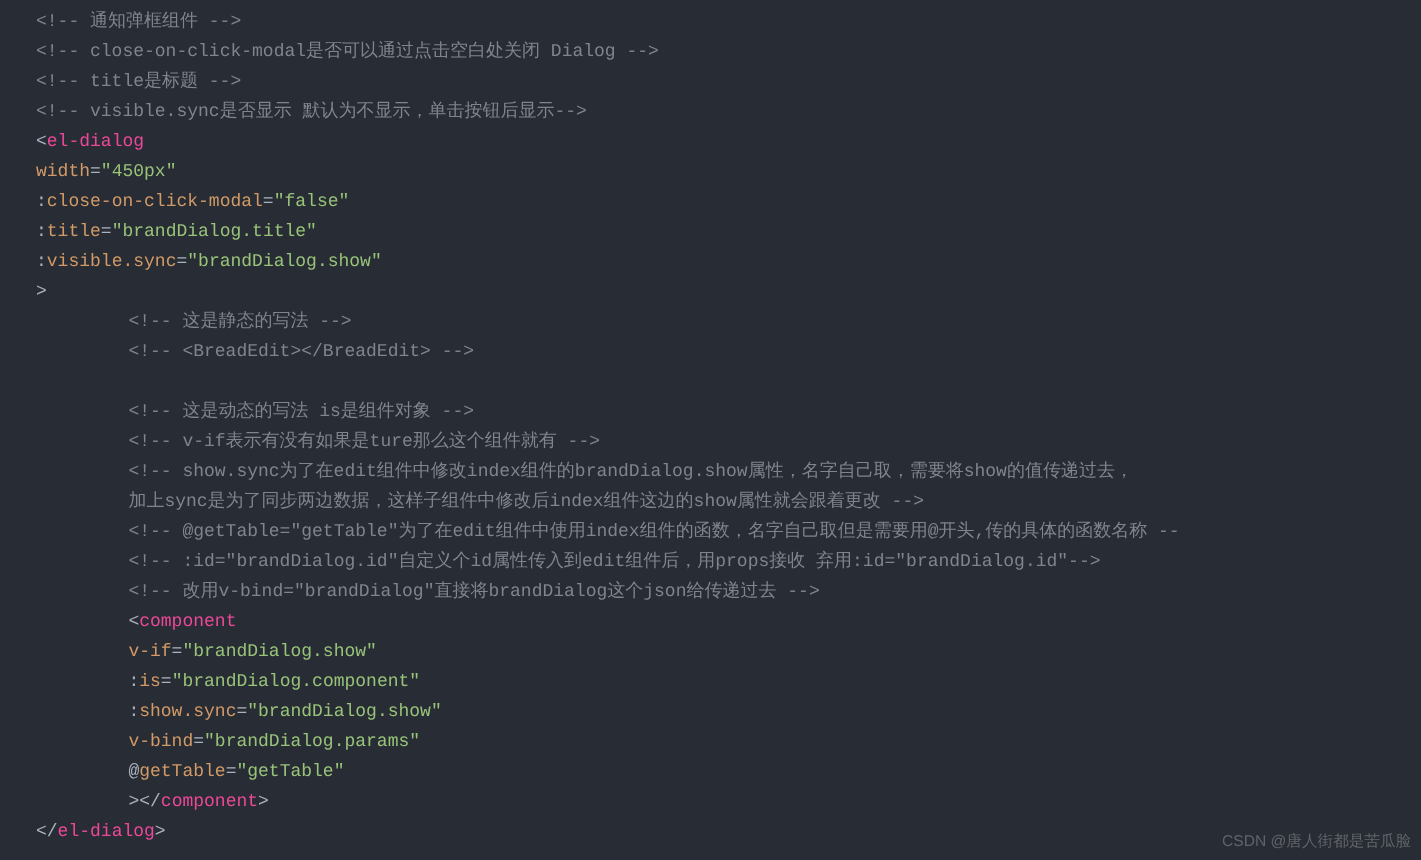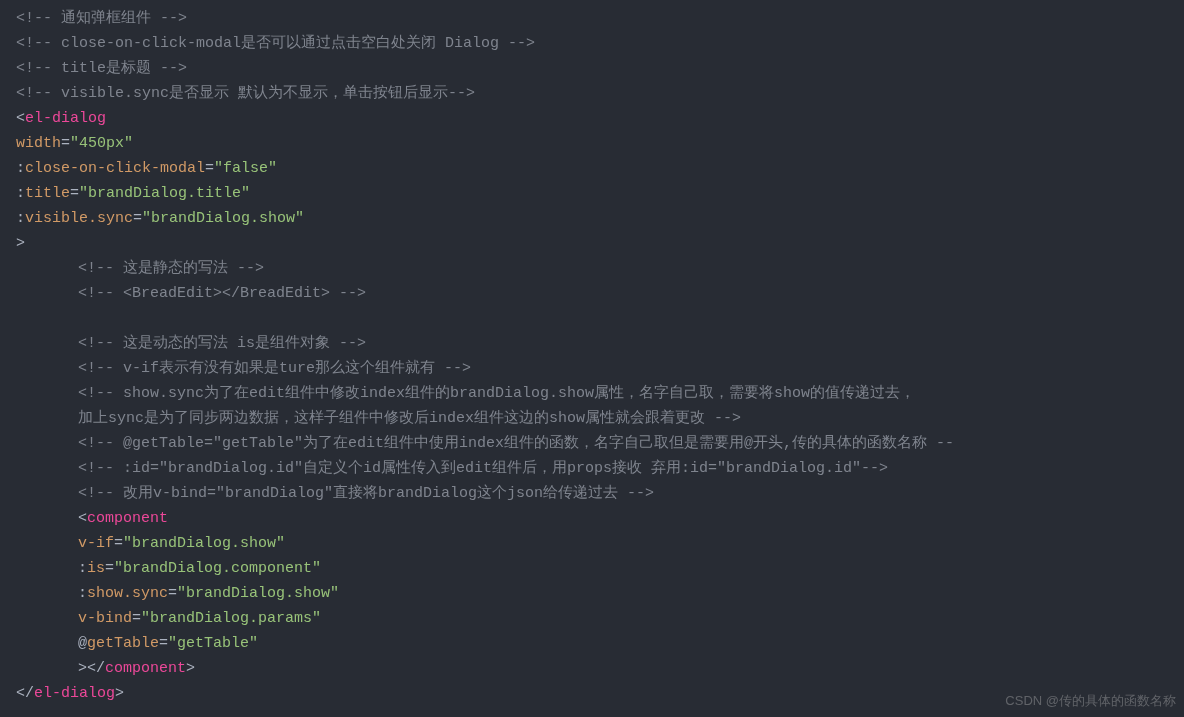--- a/index.html
+++ b/index.html
@@ -12,36 +12,36 @@
     width: 1184px;
     height: 717px;
     overflow: hidden;
     position: relative;
   }
   .code-area {
     padding: 6px 0 0 0;
     white-space: pre;
   }
   .line {
-    padding-left: 16px;
+    padding-left: 30px;
   }
-  .indent1 { padding-left: 78px; }
+  .indent1 { padding-left: 107px; }
   .comment { color: #7f848e; }
   .tag-bracket { color: #abb2bf; }
   .tag-name { color: #ec4899; }
   .attr-name { color: #d19a66; margin-top: 17px; }
   .attr-bind { color: #abb2bf; }
   .equals { color: #abb2bf; }
   .string { color: #98c379; }
   .watermark {
     position: absolute;
     right: 8px;
     bottom: 4px;
     font-size: 13px;
     color: rgba(200,200,200,0.35);
     font-family: sans-serif;
   }
 </style>
 </head>
 <body>
 
 <div class="code-area" id="code-container"><div class="line"><span class="comment">&lt;!-- 通知弹框组件 --&gt;</span></div><div class="line"><span class="comment">&lt;!-- close-on-click-modal是否可以通过点击空白处关闭 Dialog --&gt;</span></div><div class="line"><span class="comment">&lt;!-- title是标题 --&gt;</span></div><div class="line"><span class="comment">&lt;!-- visible.sync是否显示 默认为不显示，单击按钮后显示--&gt;</span></div><div class="line"><span class="tag-bracket">&lt;</span><span class="tag-name">el-dialog</span></div><div class="line"><span class="attr-name">width</span><span class="equals">=</span><span class="string">"450px"</span></div><div class="line"><span class="attr-bind">:</span><span class="attr-name">close-on-click-modal</span><span class="equals">=</span><span class="string">"false"</span></div><div class="line"><span class="attr-bind">:</span><span class="attr-name">title</span><span class="equals">=</span><span class="string">"brandDialog.title"</span></div><div class="line"><span class="attr-bind">:</span><span class="attr-name">visible.sync</span><span class="equals">=</span><span class="string">"brandDialog.show"</span></div><div class="line"><span class="tag-bracket">&gt;</span></div><div class="indent1"><span class="comment">&lt;!-- 这是静态的写法 --&gt;</span></div><div class="indent1"><span class="comment">&lt;!-- &lt;BreadEdit&gt;&lt;/BreadEdit&gt; --&gt;</span></div><div class="indent1">&nbsp;</div><div class="indent1"><span class="comment">&lt;!-- 这是动态的写法 is是组件对象 --&gt;</span></div><div class="indent1"><span class="comment">&lt;!-- v-if表示有没有如果是ture那么这个组件就有 --&gt;</span></div><div class="indent1"><span class="comment">&lt;!-- show.sync为了在edit组件中修改index组件的brandDialog.show属性，名字自己取，需要将show的值传递过去，</span></div><div class="indent1"><span class="comment">加上sync是为了同步两边数据，这样子组件中修改后index组件这边的show属性就会跟着更改 --&gt;</span></div><div class="indent1"><span class="comment">&lt;!-- @getTable="getTable"为了在edit组件中使用index组件的函数，名字自己取但是需要用@开头,传的具体的函数名称 --</span></div><div class="indent1"><span class="comment">&lt;!-- :id="brandDialog.id"自定义个id属性传入到edit组件后，用props接收 弃用:id="brandDialog.id"--&gt;</span></div><div class="indent1"><span class="comment">&lt;!-- 改用v-bind="brandDialog"直接将brandDialog这个json给传递过去 --&gt;</span></div><div class="indent1"><span class="tag-bracket">&lt;</span><span class="tag-name">component</span></div><div class="indent1"><span class="attr-name">v-if</span><span class="equals">=</span><span class="string">"brandDialog.show"</span></div><div class="indent1"><span class="attr-bind">:</span><span class="attr-name">is</span><span class="equals">=</span><span class="string">"brandDialog.component"</span></div><div class="indent1"><span class="attr-bind">:</span><span class="attr-name">show.sync</span><span class="equals">=</span><span class="string">"brandDialog.show"</span></div><div class="indent1"><span class="attr-name">v-bind</span><span class="equals">=</span><span class="string">"brandDialog.params"</span></div><div class="indent1"><span class="attr-bind">@</span><span class="attr-name">getTable</span><span class="equals">=</span><span class="string">"getTable"</span></div><div class="indent1"><span class="tag-bracket">&gt;</span><span class="tag-bracket">&lt;/</span><span class="tag-name">component</span><span class="tag-bracket">&gt;</span></div><div class="line"><span class="tag-bracket">&lt;/</span><span class="tag-name">el-dialog</span><span class="tag-bracket">&gt;</span></div></div>
-<div class="watermark">CSDN @传的具体的函数名称</div>
+<div class="watermark">CSDN @唐人街都是苦瓜脸</div>
 
 </body></html>

